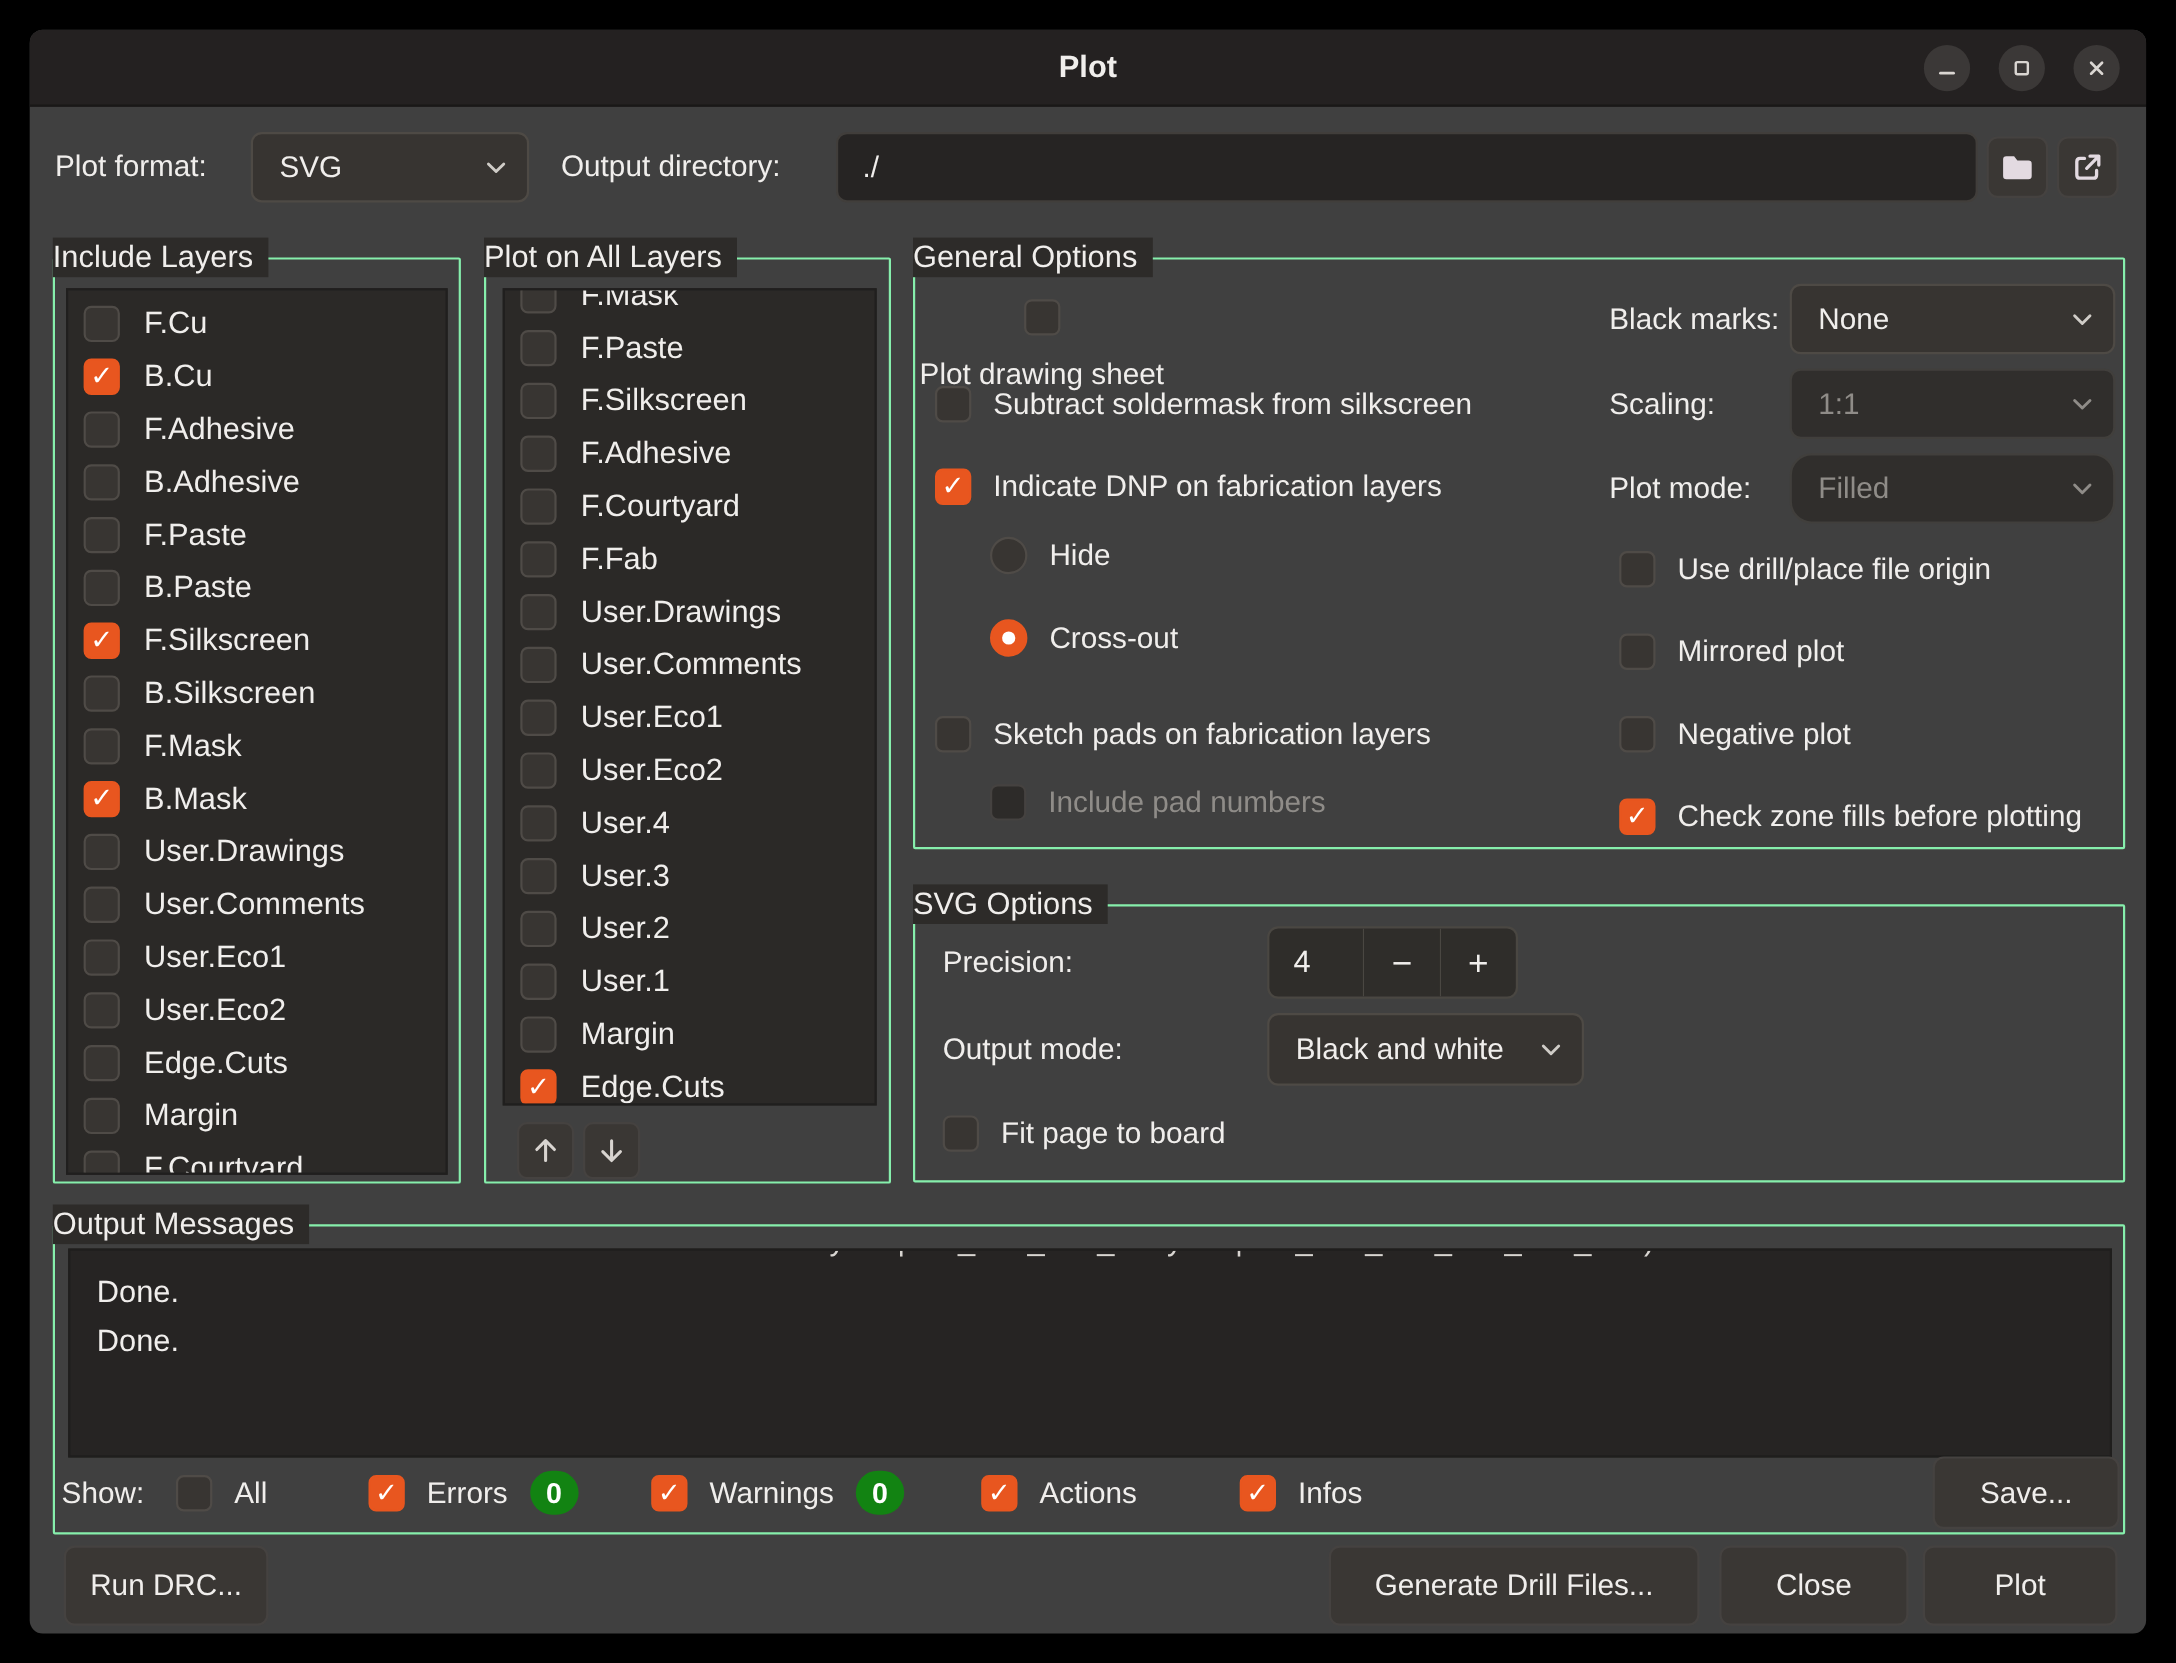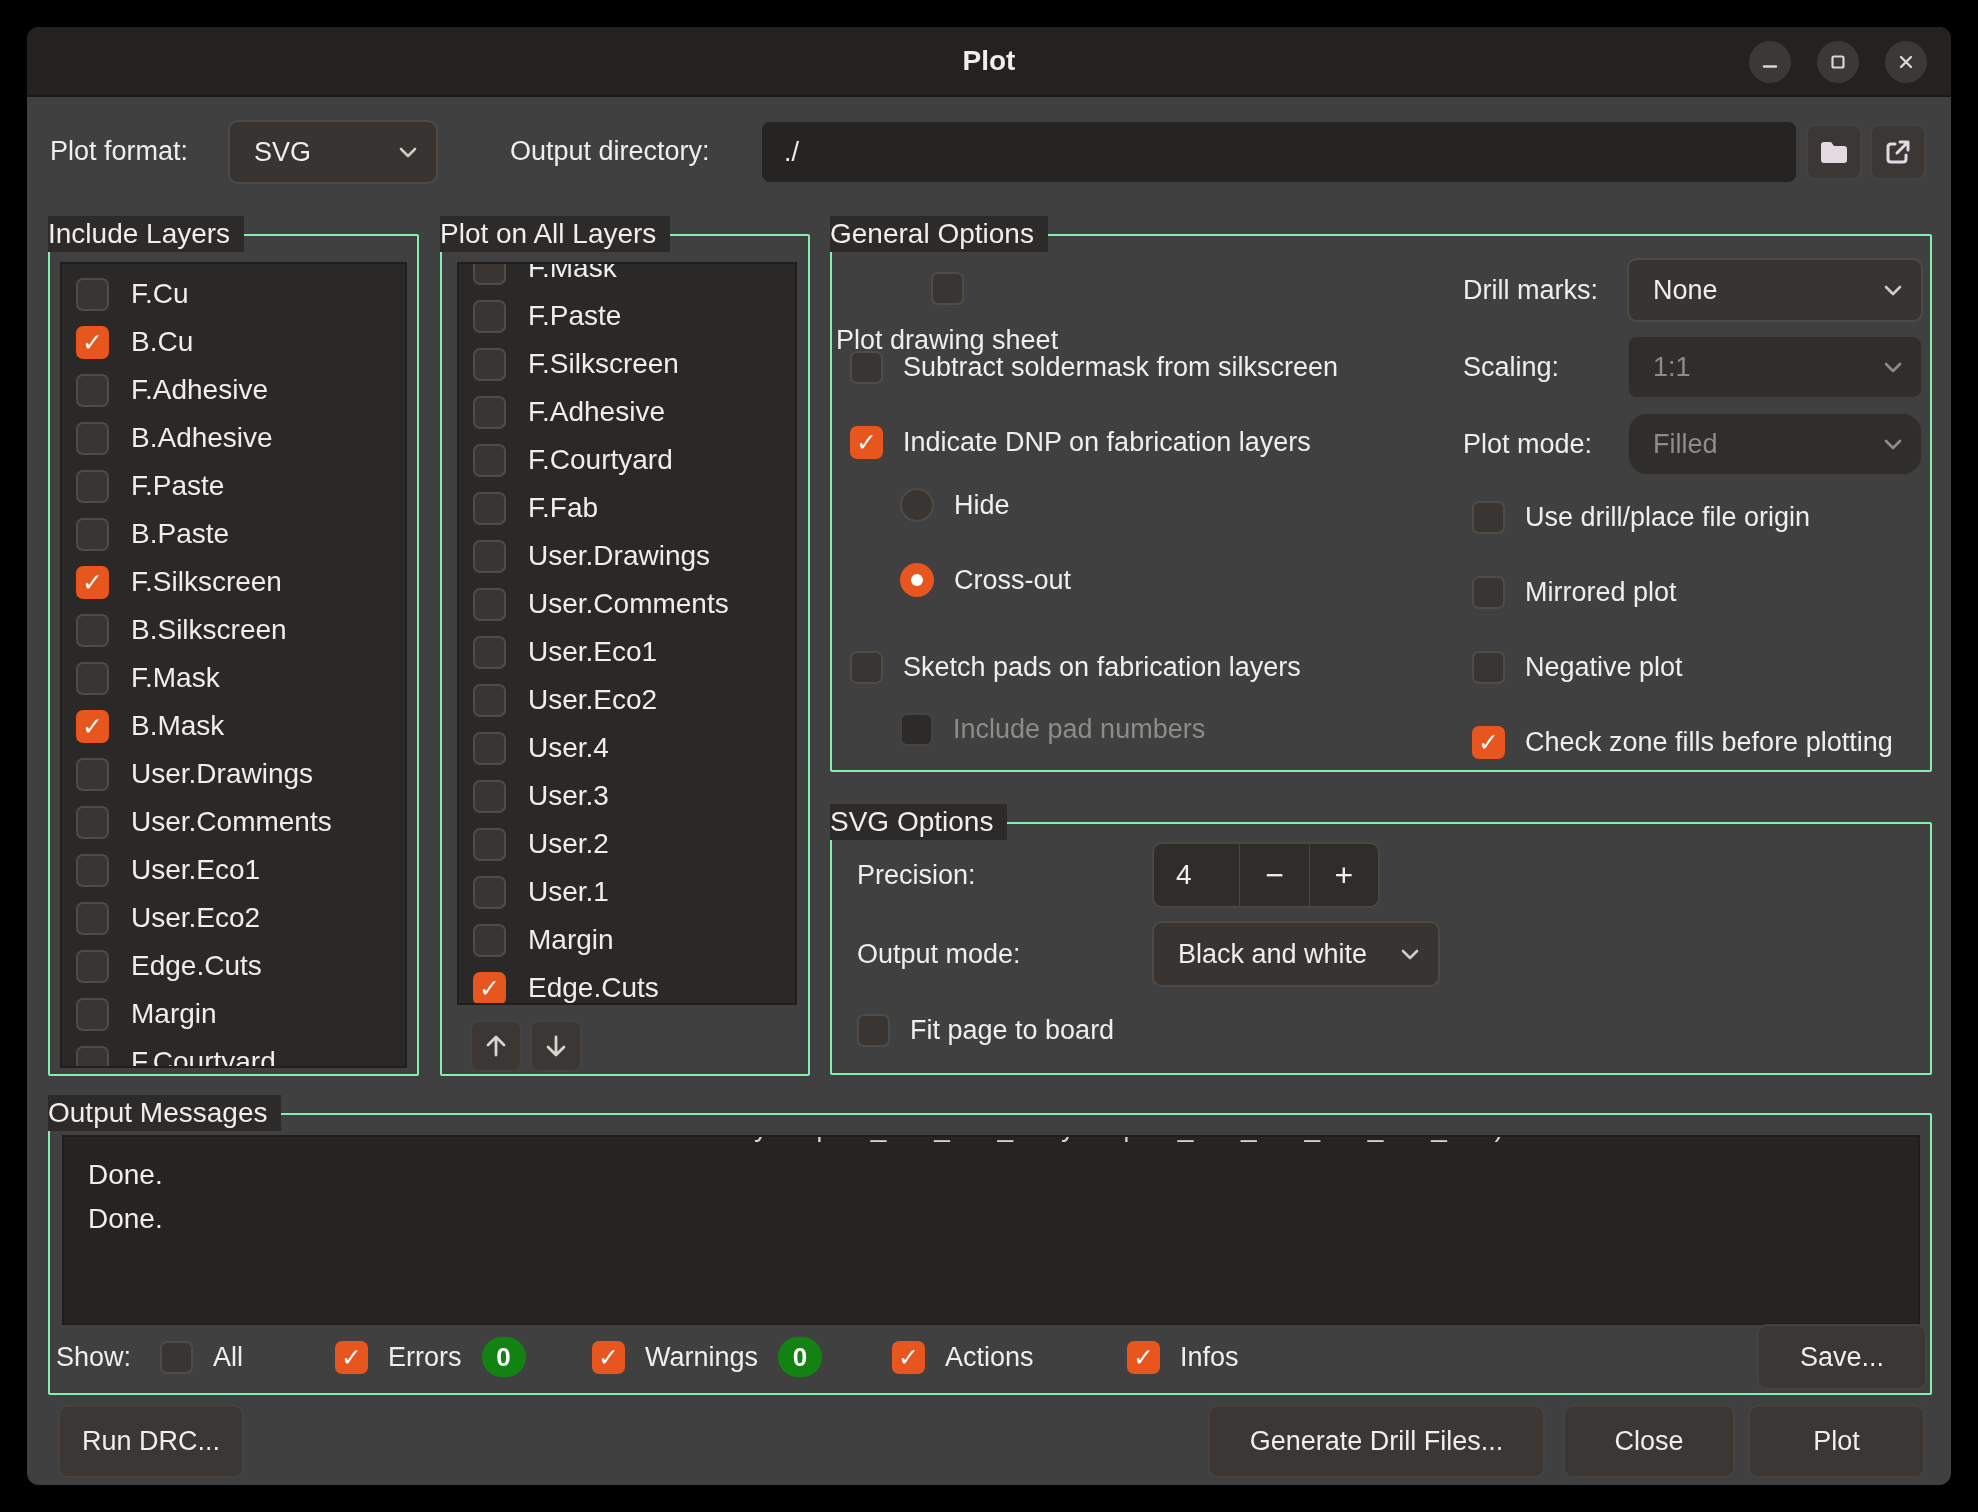--- a/index.html
+++ b/index.html
@@ -87,21 +87,21 @@
       </div>
       <div class="winbtn">
         <svg width="18" height="18" viewBox="0 0 18 18">
             <path d="M4 4 L14 14 M14 4 L4 14" stroke="#dad6d2" stroke-width="2.4" stroke-linecap="round"></path>
           </svg>
       </div>
     </div>
   </div>
 
   <div class="label" style="left:23px;top:93px;height:63px;">Plot format:</div>
-  <div class="combo" style="left:201px;top:93px;width:210px;">
+  <div class="combo" style="left:201px;top:93px;width:253px;">
     <span>SVG</span>
     <svg width="20" height="13" viewBox="0 0 20 13">
         <path d="M3 3 L10 10 L17 3" stroke="#cfccc7" stroke-width="2.6" fill="none" stroke-linecap="round" stroke-linejoin="round"></path>
       </svg>
   </div>
   <div class="label" style="left:483px;top:93px;height:63px;">Output directory:</div>
   <div class="textfield" style="left:733px;top:93px;width:1038px;">
     <span>./</span>
   </div>
   <div class="iconbtn" style="left:1779px;top:97px;">
@@ -299,21 +299,21 @@
     </div>
     <div class="opt-row" style="left:18px;top:411px;">
       <span class="checkbox"></span>
       <span class="opt-label">Sketch pads on fabrication layers</span>
     </div>
     <div class="opt-row" style="left:68px;top:473px;">
       <span class="checkbox disabled"></span>
       <span class="opt-label disabled">Include pad numbers</span>
     </div>
 
-    <div class="label" style="left:631px;top:22px;height:64px;">Drill marks:</div>
+    <div class="label" style="left:631px;top:22px;height:64px;">Black marks:</div>
     <div class="combo" style="left:795px;top:22px;width:296px;">
       <span>None</span>
       <svg width="20" height="13" viewBox="0 0 20 13">
           <path d="M3 3 L10 10 L17 3" stroke="#cfccc7" stroke-width="2.6" fill="none" stroke-linecap="round" stroke-linejoin="round"></path>
         </svg>
     </div>
     <div class="label" style="left:631px;top:99px;height:64px;">Scaling:</div>
     <div class="combo disabled" style="left:795px;top:99px;width:296px;">
       <span>1:1</span>
       <svg width="20" height="13" viewBox="0 0 20 13">

